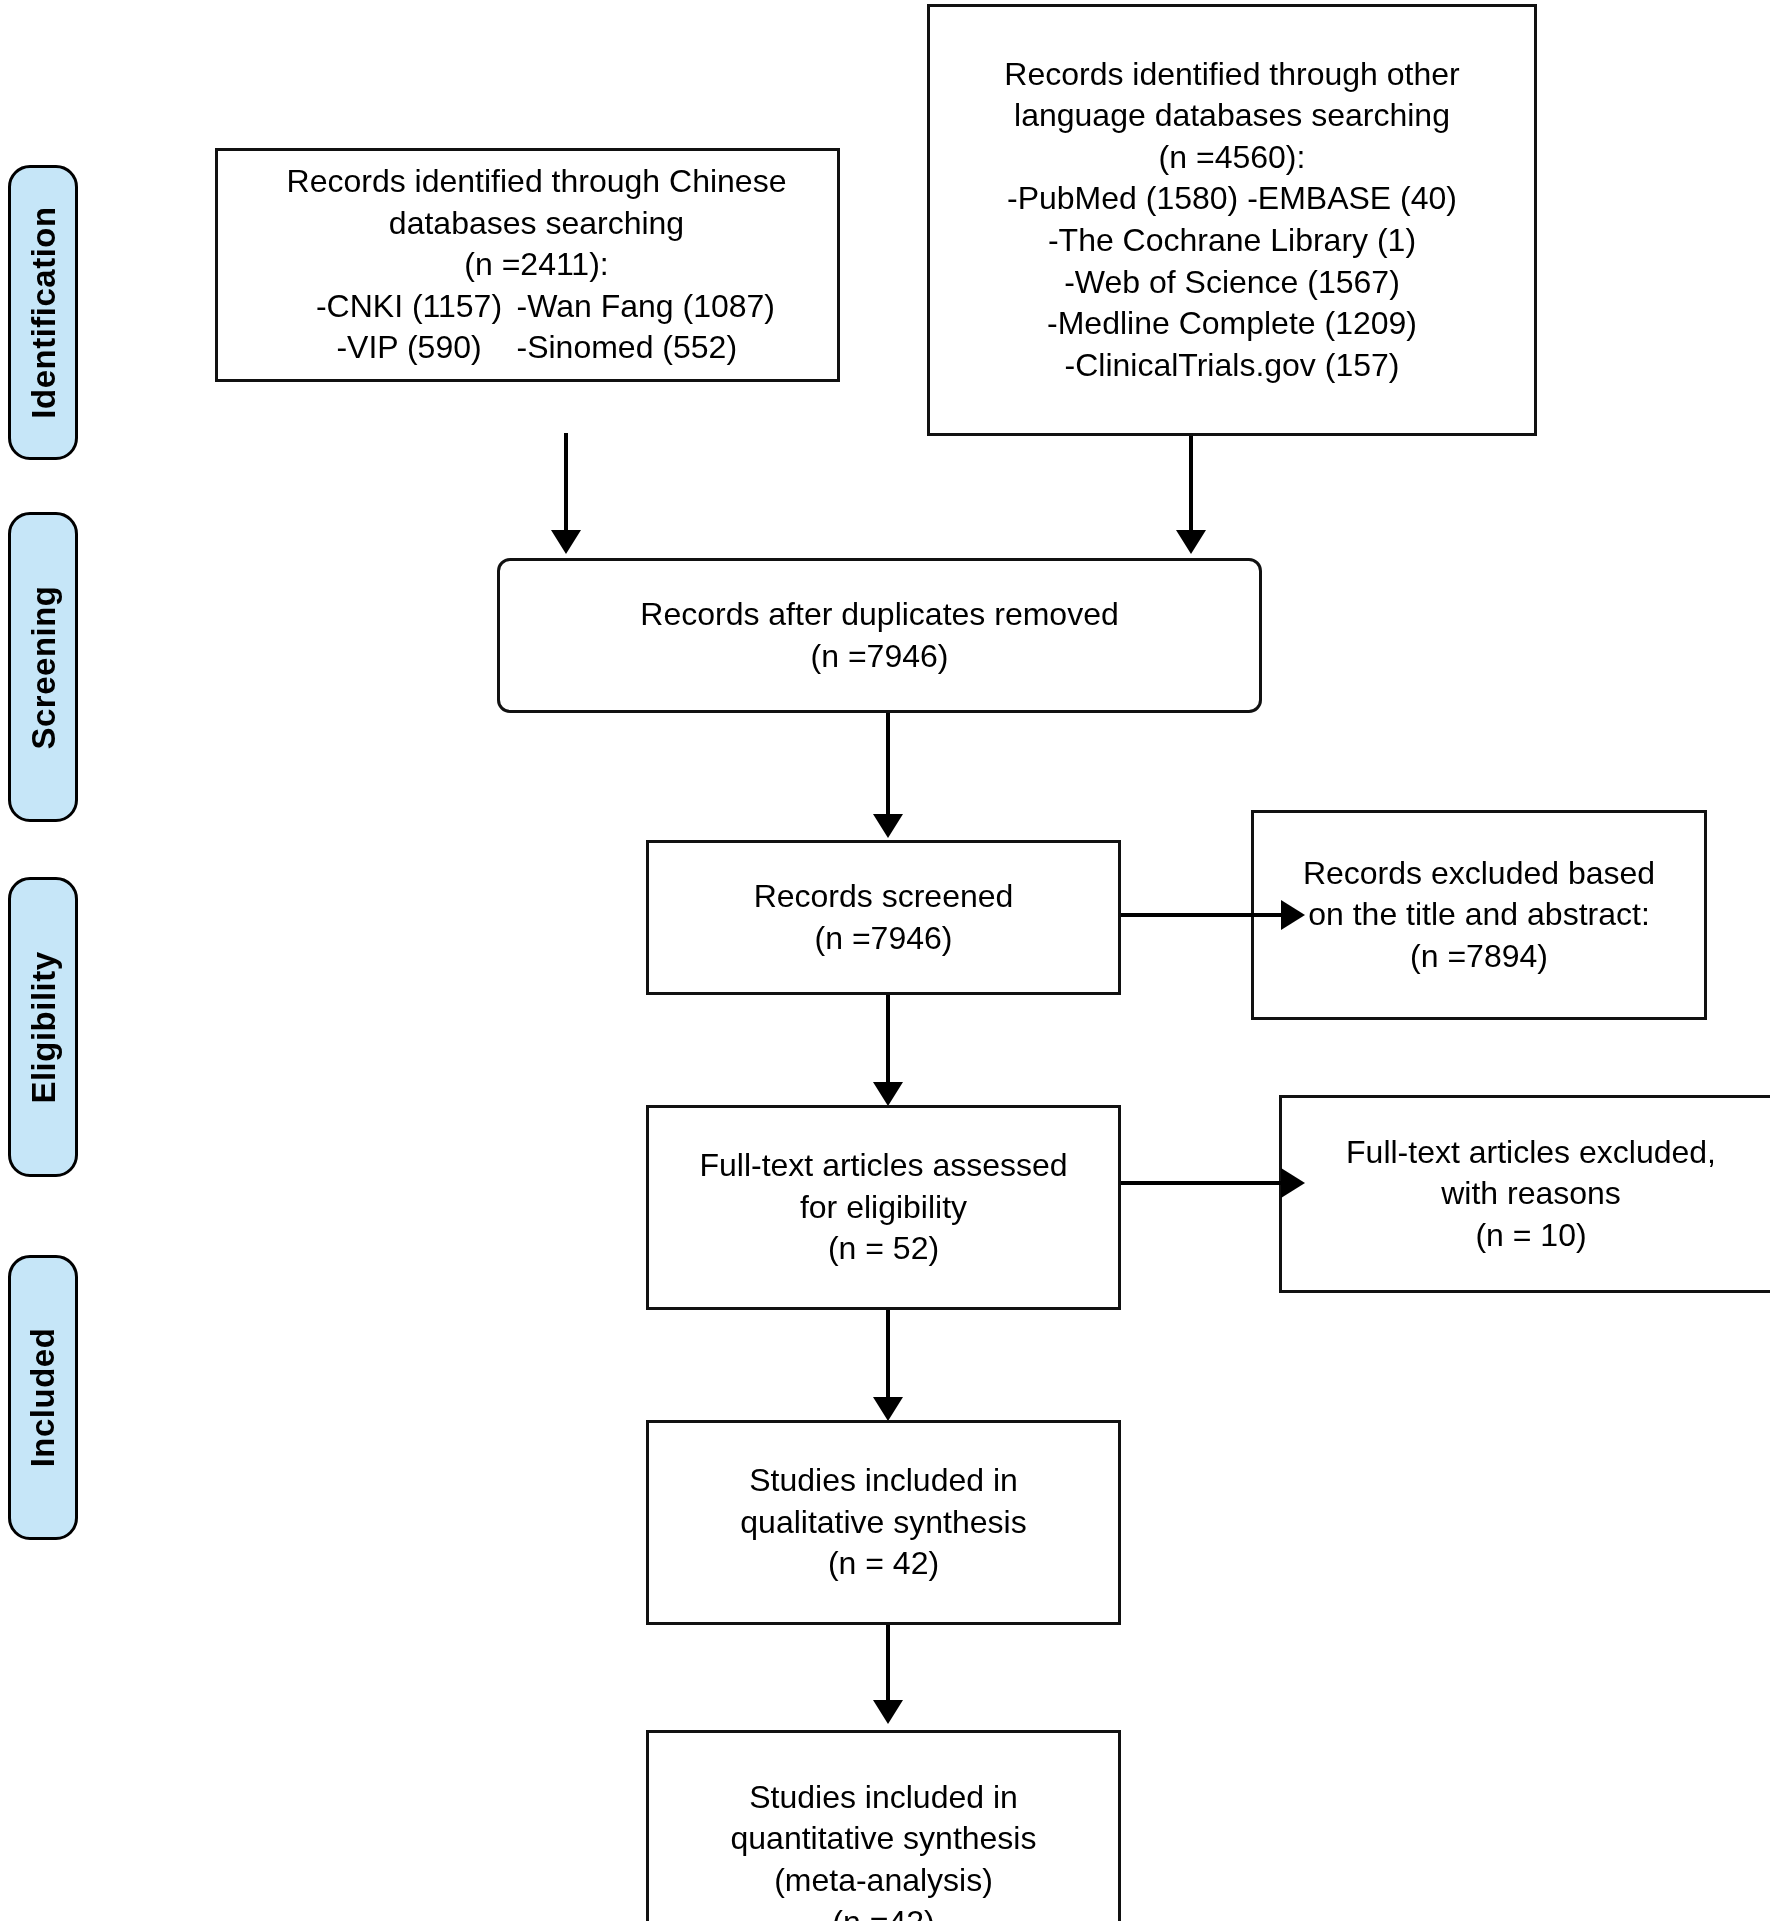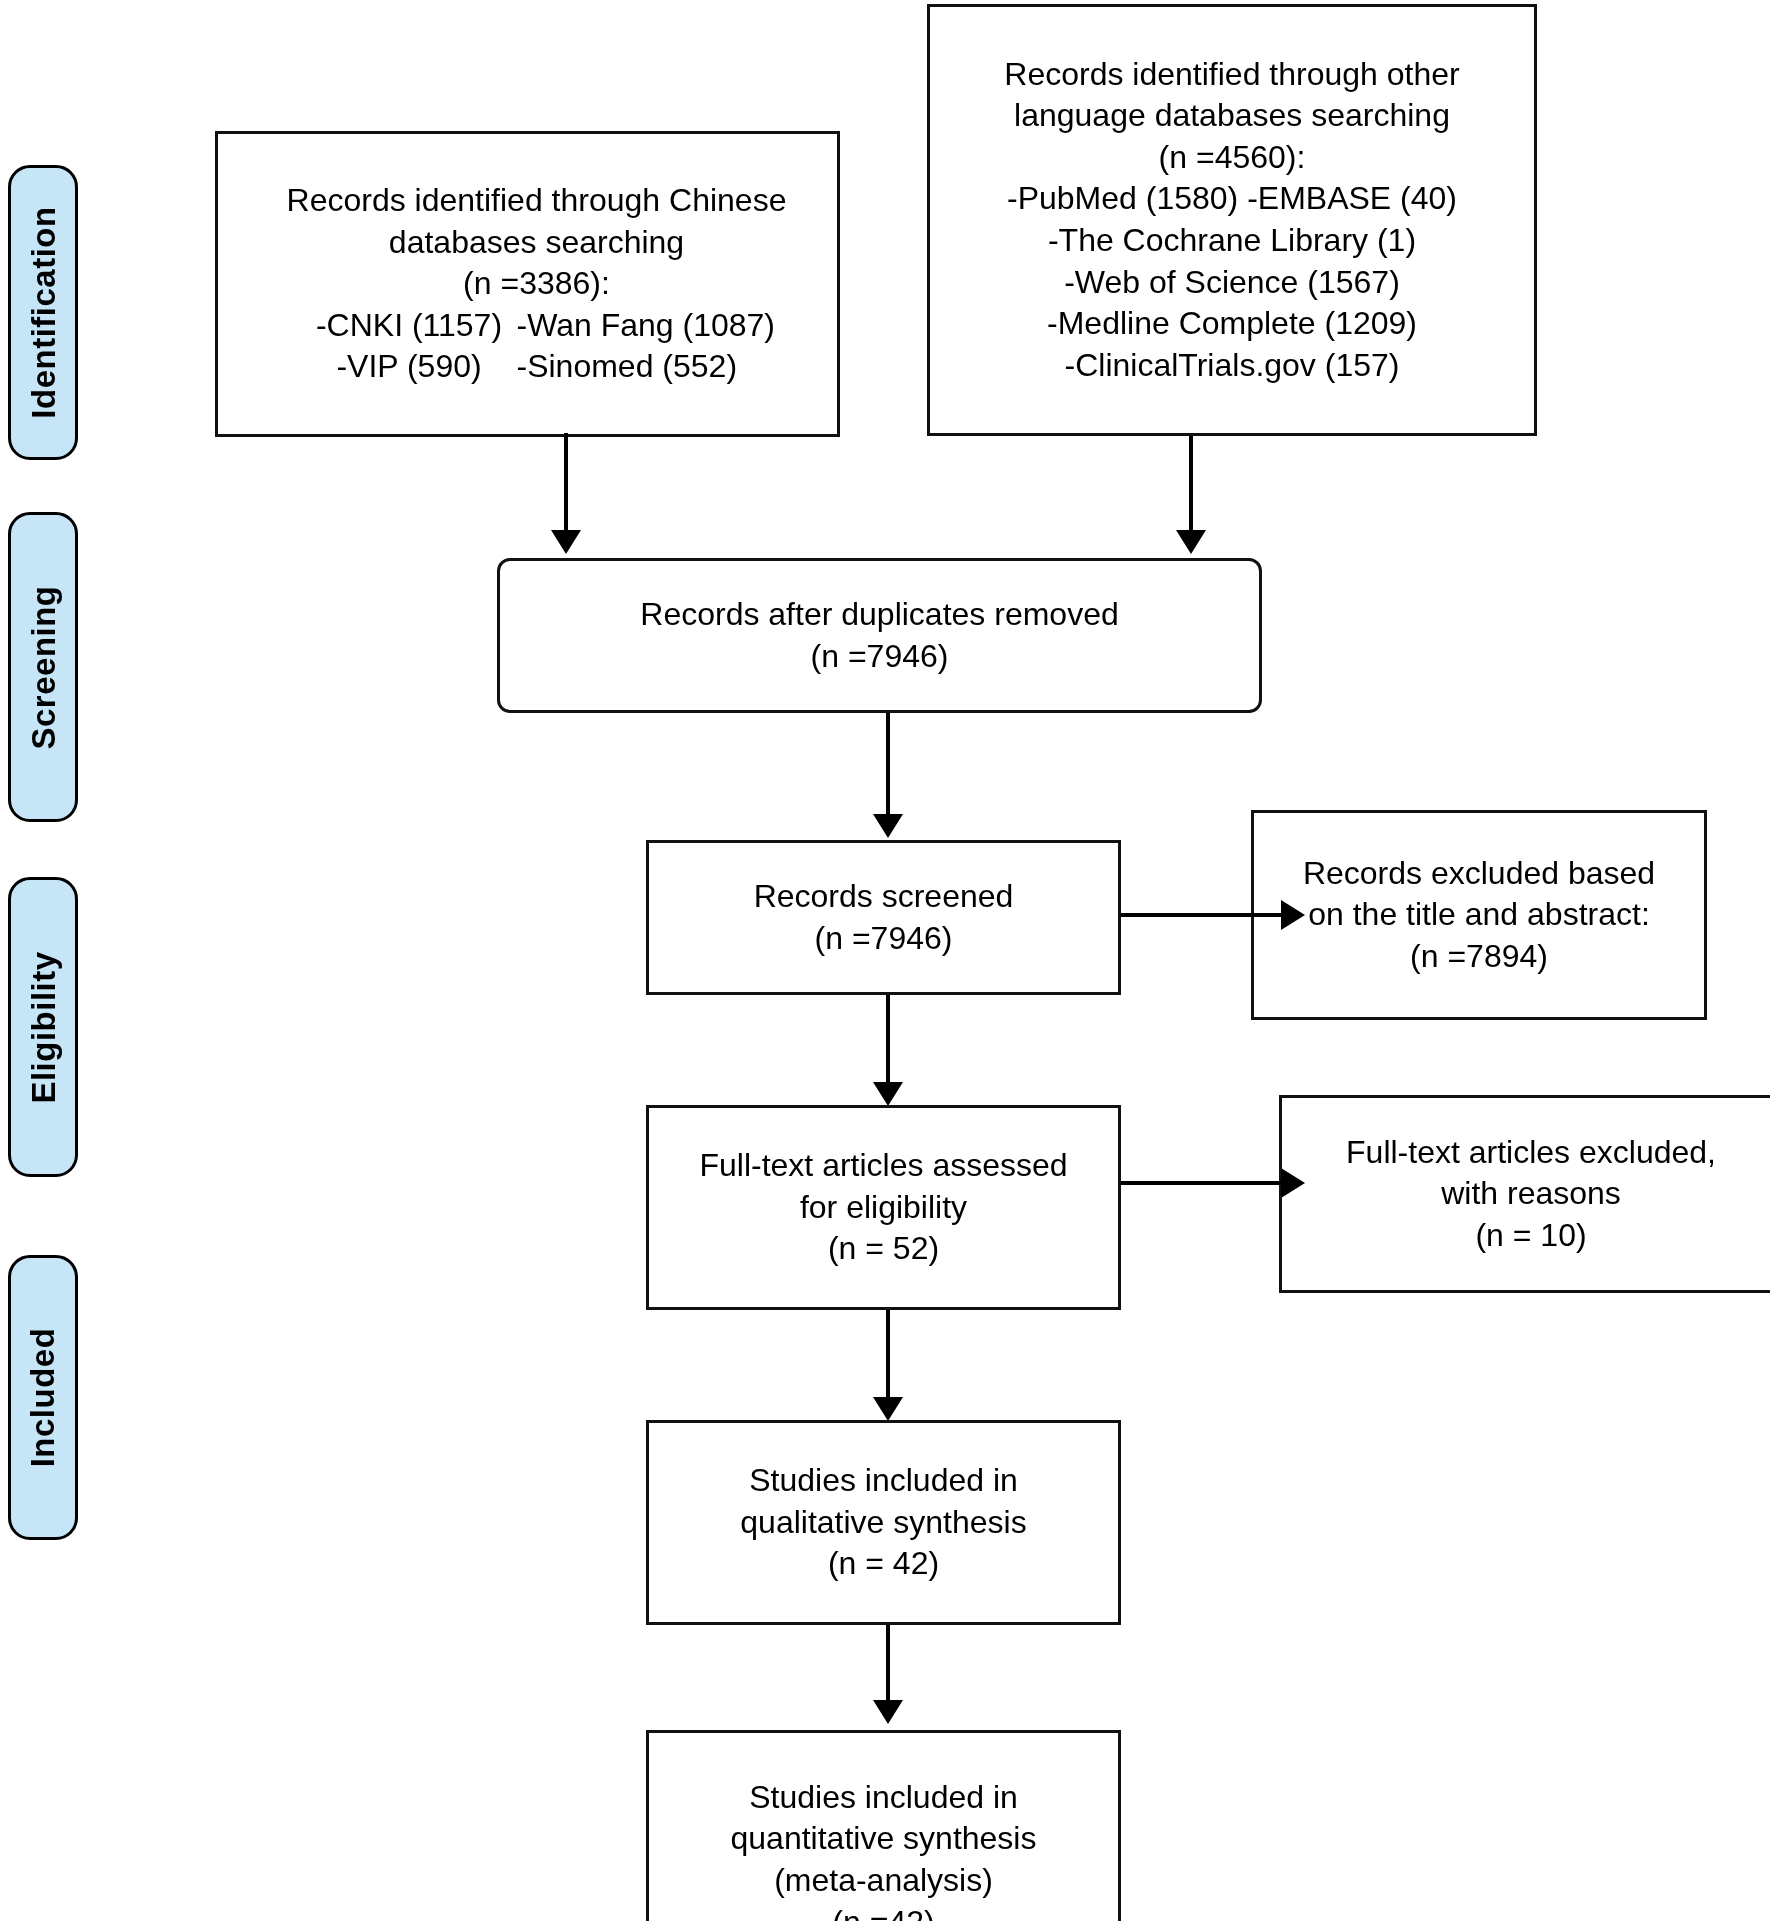--- a/index.html
+++ b/index.html
@@ -110,24 +110,24 @@
   </div>
 
   <div class="stage-label" style="left:8px; top:877px; width:70px; height:300px;">
     <div class="vtext">Eligibility</div>
   </div>
 
   <div class="stage-label" style="left:8px; top:1255px; width:70px; height:285px;">
     <div class="vtext">Included</div>
   </div>
 
-  <div class="box" style="left:215px; top:131px; width:625px; height:306px;padding-left:28px;">
+  <div class="box" style="left:215px; top:148px; width:625px; height:234px;padding-left:28px;">
     <div class="ln">Records identified through Chinese</div>
     <div class="ln">databases searching</div>
-    <div class="ln">(n =3386):</div>
+    <div class="ln">(n =2411):</div>
     <div class="ln cols">
       <span class="c1">-CNKI (1157)</span>
       <span class="c2">-Wan Fang (1087)</span>
     </div>
     <div class="ln cols">
       <span class="c1">-VIP (590)</span>
       <span class="c2">-Sinomed (552)</span>
     </div>
   </div>
 

